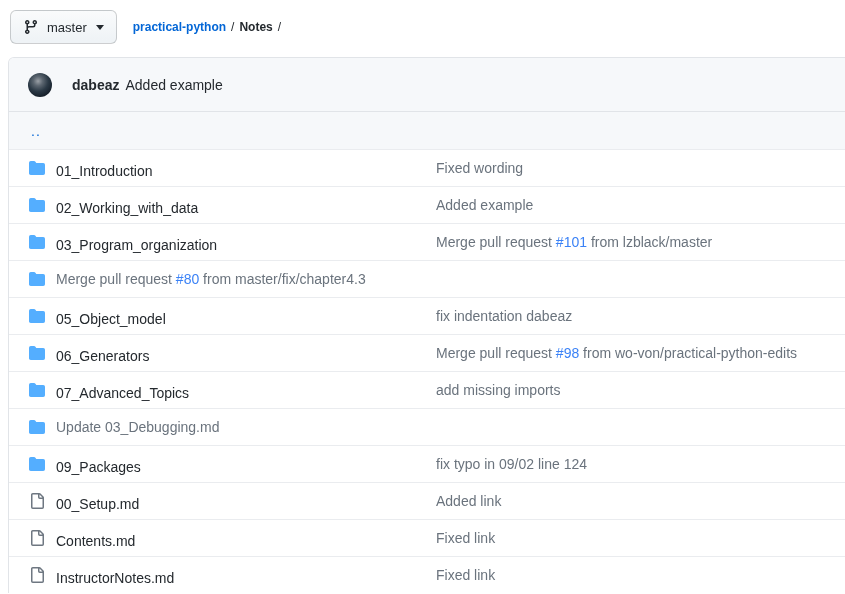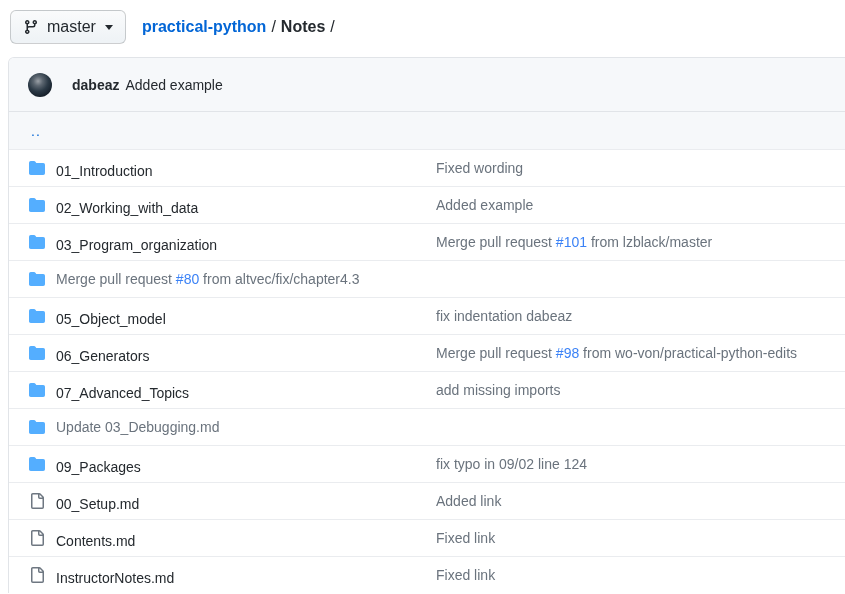--- a/index.html
+++ b/index.html
@@ -17,38 +17,38 @@
   
   .topbar {
     position: absolute; left: 10px; top: 10px; right: 0;
     display: flex; align-items: center;
     height: 34px;
   }
   .branch-btn {
     display: inline-flex; align-items: center;
     height: 34px; padding: 0 12px;
     font-family: inherit;
-    font-size: 16px; color: #24292e;
+    font-size: 13px; color: #24292e;
     background: linear-gradient(180deg, #fafbfc, #eff3f6 90%);
     border: 1px solid rgba(27,31,35,0.2);
     border-radius: 6px;
     cursor: pointer;
   }
   .branch-btn svg { fill: #24292e; display: block; }
   .branch-label { margin: 0 4px 0 8px; }
   .caret {
     width: 0; height: 0; margin-left: 5px;
     border-left: 4px solid transparent;
     border-right: 4px solid transparent;
     border-top: 5px solid #24292e;
     display: inline-block;
   }
   .breadcrumb {
     margin-left: 16px;
-    font-size: 16px;
+    font-size: 12px;
     display: inline-flex; align-items: center; gap: 5px;
   }
   .breadcrumb a { color: #0366d6; font-weight: 600; }
   .breadcrumb .sep { color: #24292e; font-weight: 400; }
   .breadcrumb .final { color: #24292e; font-weight: 600; }
 
   
   .file-browser {
     position: absolute; left: 8px; top: 57px;
     width: 850px;
@@ -166,21 +166,21 @@
         </span>
     <a class="name-cell">03_Program_organization</a>
     <span class="msg-cell"><span class="msg-pre">Merge pull request </span><a class="msg-link">#101</a><span class="msg-post"> from lzblack/master</span></span>
   </div>
       <div class="row">
     <span class="icon-cell">
           <svg width="16" height="16" viewBox="0 0 16 16" fill="#54aeff" aria-hidden="true">
     <path d="M1.75 1A1.75 1.75 0 0 0 0 2.75v10.5C0 14.216.784 15 1.75 15h12.5A1.75 1.75 0 0 0 16 13.25v-8.5A1.75 1.75 0 0 0 14.25 3H7.5a.25.25 0 0 1-.2-.1l-.9-1.2A1.75 1.75 0 0 0 5 1H1.75Z"></path>
   </svg>
         </span>
-    <span class="msg-cell"><span class="msg-pre">Merge pull request </span><a class="msg-link">#80</a><span class="msg-post"> from altvec/fix/chapter4.3</span></span>
+    <span class="msg-cell"><span class="msg-pre">Merge pull request </span><a class="msg-link">#80</a><span class="msg-post"> from master/fix/chapter4.3</span></span>
   </div>
       <div class="row">
     <span class="icon-cell">
           <svg width="16" height="16" viewBox="0 0 16 16" fill="#54aeff" aria-hidden="true">
     <path d="M1.75 1A1.75 1.75 0 0 0 0 2.75v10.5C0 14.216.784 15 1.75 15h12.5A1.75 1.75 0 0 0 16 13.25v-8.5A1.75 1.75 0 0 0 14.25 3H7.5a.25.25 0 0 1-.2-.1l-.9-1.2A1.75 1.75 0 0 0 5 1H1.75Z"></path>
   </svg>
         </span>
     <a class="name-cell">05_Object_model</a>
     <span class="msg-cell"><span class="msg-pre">fix indentation dabeaz</span><span class="msg-post"></span></span>
   </div>

